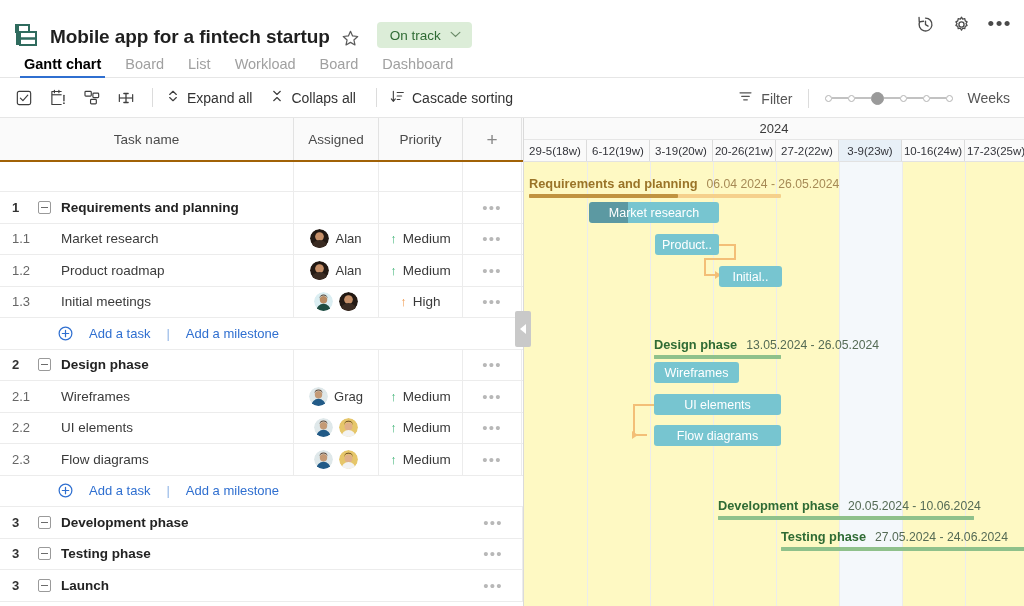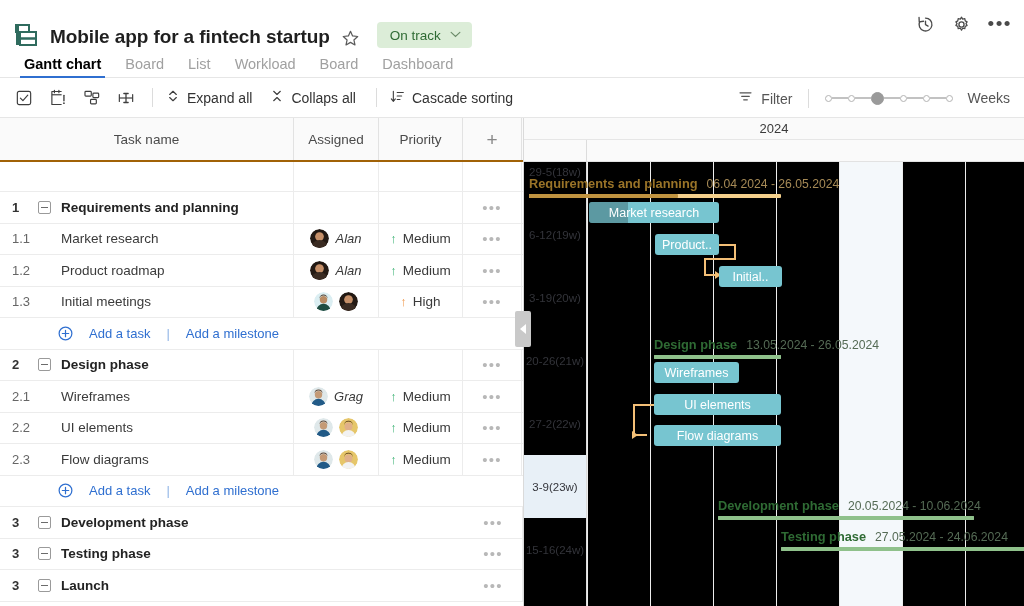--- a/index.html
+++ b/index.html
@@ -127,21 +127,21 @@
     display: flex; align-items: center; justify-content: center;
     margin-right: 10px; cursor: pointer;
   }
   .toggle i { display: block; width: 7px; height: 1.3px; background: #6b6b6b; }
   .tname { font-size: 13.5px; color: #3a3a3a; white-space: nowrap; overflow: hidden; }
   .row-group .tname { font-weight: bold; color: #232323; }
   .sub .tname { padding-left: 23px; }
 
   .cell-assigned {
     width: 85px; flex: 0 0 85px; display: flex; align-items: center;
-    justify-content: center; gap: 6px; border-right: 1px solid #ececec; font-style: italic;
+    justify-content: center; gap: 6px; border-right: 1px solid #ececec;
   }
   .cell-priority {
     width: 84px; flex: 0 0 84px; display: flex; align-items: center;
     justify-content: center; gap: 6px; border-right: 1px solid #ececec;
     font-size: 13.5px; color: #3a3a3a;
   }
   .cell-more {
     width: 59px; flex: 0 0 59px; display: flex; align-items: center;
     justify-content: center; color: #b8b8b8; font-size: 15px;
     letter-spacing: 1.2px; cursor: pointer; border-right: 1px solid #ececec;
@@ -165,27 +165,27 @@
     width: 16px; height: 36px; background: #c9c9c9;
     border-radius: 2px; display: flex; align-items: center; justify-content: center;
     cursor: pointer; z-index: 6;
   }
   .collapse-handle .tri {
     width: 0; height: 0; border-top: 5px solid transparent;
     border-bottom: 5px solid transparent; border-right: 6px solid #ffffff;
   }
 
   
-  .tl-pane { flex: 1 1 auto; position: relative; overflow: hidden; background: #000000; }
+  .tl-pane { flex: 1 1 auto; position: relative; overflow: hidden; background: #fef9c3; }
   .tl-head { height: 44px; border-bottom: 1px solid #e2e2e2; background: #fafafa; position: relative; }
   .tl-year {
     height: 22px; display: flex; align-items: center; justify-content: center;
     font-size: 13px; color: #3a3a3a; border-bottom: 1px solid #e6e6e6;
   }
-  .tl-weeks { height: 21px; display: flex; flex-direction: column; }
+  .tl-weeks { height: 21px; display: flex; }
   .tl-week {
     flex: 0 0 63px; width: 63px; height: 100%;
     display: flex; align-items: center; justify-content: center;
     font-size: 11.5px; color: #33343a; border-right: 1px solid #dcdcdc;
     white-space: nowrap; overflow: hidden;
   }
   .tl-week.today { background: #e8f0f7; }
   .tl-body { position: absolute; top: 44px; left: 0; right: 0; bottom: 0; }
   .vgrid { position: absolute; top: 0; bottom: 0; width: 1px; background: #ececec; }
   .todaycol { position: absolute; top: 0; bottom: 0; width: 63px; background: #f4f8fb; }
@@ -640,21 +640,21 @@
     <div class="tl-pane">
       <div class="tl-head">
         <div class="tl-year">2024</div>
         <div class="tl-weeks">
           <div class="tl-week">29-5(18w)</div>
           <div class="tl-week">6-12(19w)</div>
           <div class="tl-week">3-19(20w)</div>
           <div class="tl-week">20-26(21w)</div>
           <div class="tl-week">27-2(22w)</div>
           <div class="tl-week today">3-9(23w)</div>
-          <div class="tl-week">15-16(24w)</div>
+          <div class="tl-week">10-16(24w)</div>
           <div class="tl-week">17-23(25w)</div>
         </div>
       </div>
 
       <div class="tl-body">
         <div class="todaycol" style="left:315px"></div>
         <div class="vgrid" style="left:63px"></div>
         <div class="vgrid" style="left:126px"></div>
         <div class="vgrid" style="left:189px"></div>
         <div class="vgrid" style="left:252px"></div>

